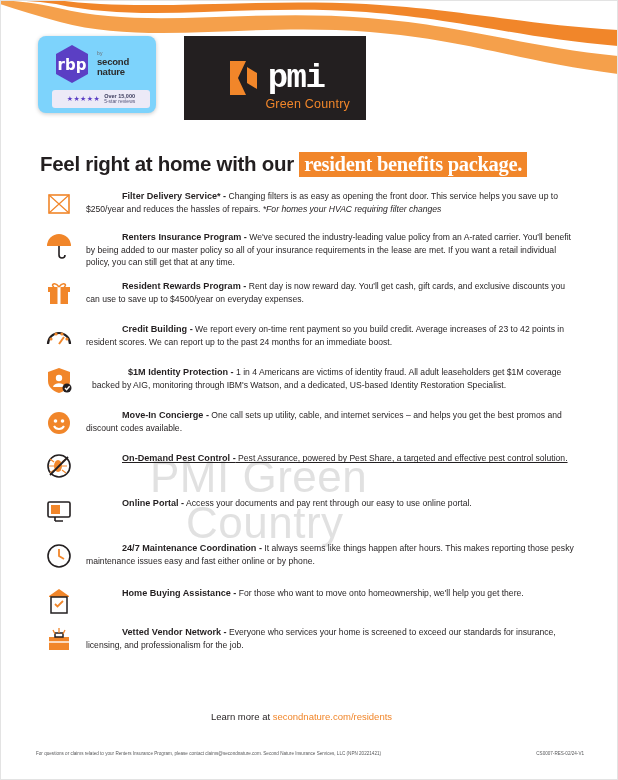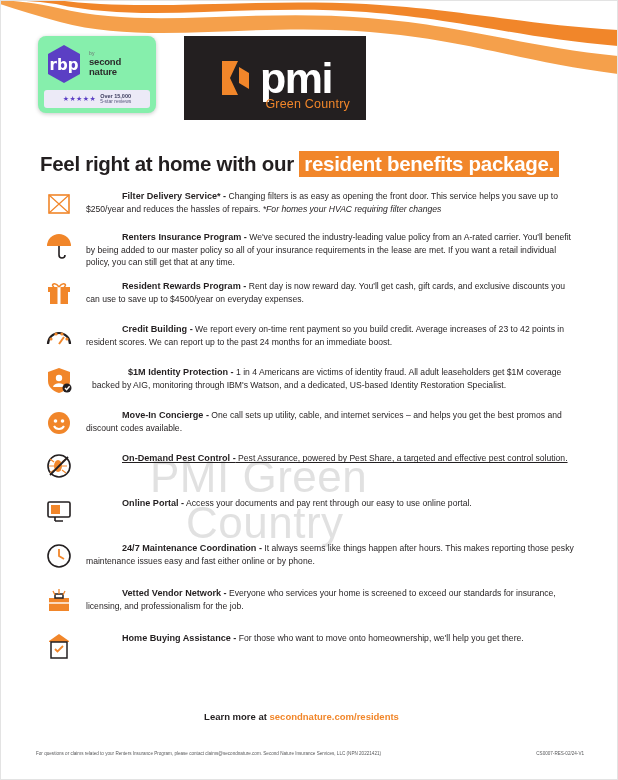--- a/index.html
+++ b/index.html
@@ -37,24 +37,24 @@
     position: absolute;
     top: 36px;
     left: 38px;
     display: flex;
     align-items: flex-start;
     gap: 28px;
   }
 
   .rbp-card {
     width: 118px;
-    background: #86efac;
+    background: #7dd3fc;
     border-radius: 8px;
     box-shadow: 0 1px 4px rgba(0,0,0,0.22);
-    padding: 8px 6px 5px 6px;
+    padding: 8px 6px 5px 14px;
     box-sizing: border-box;
     text-align: center;
   }
   .rbp-top {
     display: flex;
     align-items: center;
     justify-content: center;
     gap: 5px;
   }
   .rbp-hex {
@@ -107,25 +107,25 @@
     background: #231f20;
     display: flex;
     align-items: center;
     justify-content: center;
     gap: 8px;
     position: relative;
   }
   .pmi-mark { width: 34px; height: 38px; }
   .pmi-word {
     color: #ffffff;
-    font-size: 43px;
+    font-size: 34px;
     font-weight: bold;
     letter-spacing: -1.5px;
     line-height: 1;
-    font-family: Liberation Sans, sans-serif;
+    font-family: Liberation Mono, monospace;
   }
   .pmi-sub {
     position: absolute;
     right: 16px;
     bottom: 9px;
     color: #f1862a;
     font-size: 12.5px;
     letter-spacing: .2px;
   }
 
@@ -137,20 +137,21 @@
     width: 545px;
     font-size: 20.5px;
     font-weight: bold;
     color: #231f20;
     letter-spacing: -.3px;
   }
   .headline .hl {
     color: #ffffff;
     background: #f1862a;
     padding: 1px 5px 2px 5px;
+    font-family: Liberation Serif, serif;
   }
 
   
   .benefits {
     position: absolute;
     top: 188px;
     left: 44px;
     width: 534px;
   }
   .benefit {
@@ -196,21 +197,21 @@
   .b9 { margin-bottom: 14px; }
 
   
   .learn {
     position: absolute;
     left: 0;
     right: 15px;
     top: 711px;
     text-align: center;
     font-size: 9.5px;
-    font-weight: bold;
+    font-weight: normal;
     color: #231f20;
   }
   .learn a {
     color: #f1862a;
     text-decoration: none;
   }
 
   .fineprint {
     position: absolute;
     left: 36px;
@@ -425,47 +426,47 @@
         <svg viewBox="0 0 30 30" width="30" height="30">
           <circle cx="15" cy="15" r="11" fill="none" stroke="#231f20" stroke-width="1.6"></circle>
           <path d="M15 8 L15 15 L20 18" fill="none" stroke="#f1862a" stroke-width="1.8"></path>
         </svg>
       </div>
       <div class="btext">
         <span class="btitle">24/7 Maintenance Coordination -</span><span> It always seems like things happen after hours. This makes reporting those pesky maintenance issues easy and fast either online or by phone.</span>
       </div>
     </div>
 
+    <div class="benefit">
+      <div class="bicon">
+        <svg viewBox="0 0 30 30" width="30" height="30">
+          <path d="M5 10 L15 3 L25 10 L25 11 L5 11 Z" fill="#f1862a"></path>
+          <rect x="7" y="11" width="16" height="16" fill="none" stroke="#231f20" stroke-width="1.5"></rect>
+          <path d="M11 18 l2.5 2.5 L19 15" fill="none" stroke="#f1862a" stroke-width="1.8"></path>
+        </svg>
+      </div>
+      <div class="btext">
+        <span class="btitle">Home Buying Assistance -</span><span> For those who want to move onto homeownership, we'll help you get there.</span>
+      </div>
+    </div>
+
     <div class="benefit b9">
       <div class="bicon">
         <svg viewBox="0 0 30 30" width="30" height="30">
           <rect x="5" y="12" width="20" height="13" fill="#f1862a"></rect>
           <rect x="11" y="8" width="8" height="4" fill="none" stroke="#231f20" stroke-width="1.5"></rect>
           <path d="M5 17 L25 17" stroke="#ffffff" stroke-width="1.4"></path>
           <path d="M9 5 L11 9 M15 3 L15 8 M21 5 L19 9" stroke="#f1862a" stroke-width="1.3"></path>
         </svg>
       </div>
       <div class="btext">
         <span class="btitle">Vetted Vendor Network -</span><span> Everyone who services your home is screened to exceed our standards for insurance, licensing, and professionalism for the job.</span>
       </div>
     </div>
 
-    <div class="benefit">
-      <div class="bicon">
-        <svg viewBox="0 0 30 30" width="30" height="30">
-          <path d="M5 10 L15 3 L25 10 L25 11 L5 11 Z" fill="#f1862a"></path>
-          <rect x="7" y="11" width="16" height="16" fill="none" stroke="#231f20" stroke-width="1.5"></rect>
-          <path d="M11 18 l2.5 2.5 L19 15" fill="none" stroke="#f1862a" stroke-width="1.8"></path>
-        </svg>
-      </div>
-      <div class="btext">
-        <span class="btitle">Home Buying Assistance -</span><span> For those who want to move onto homeownership, we'll help you get there.</span>
-      </div>
-    </div>
-
   </div>
 
   <div class="learn">
     <span>Learn more at </span><a href="#">secondnature.com/residents</a>
   </div>
 
   <div class="fineprint">For questions or claims related to your Renters Insurance Program, please contact claims@secondnature.com. Second Nature Insurance Services, LLC (NPN 20221421)</div>
   <div class="doccode">CS0007-RES-02/24-V1</div>
 
   <div class="edge"></div>

